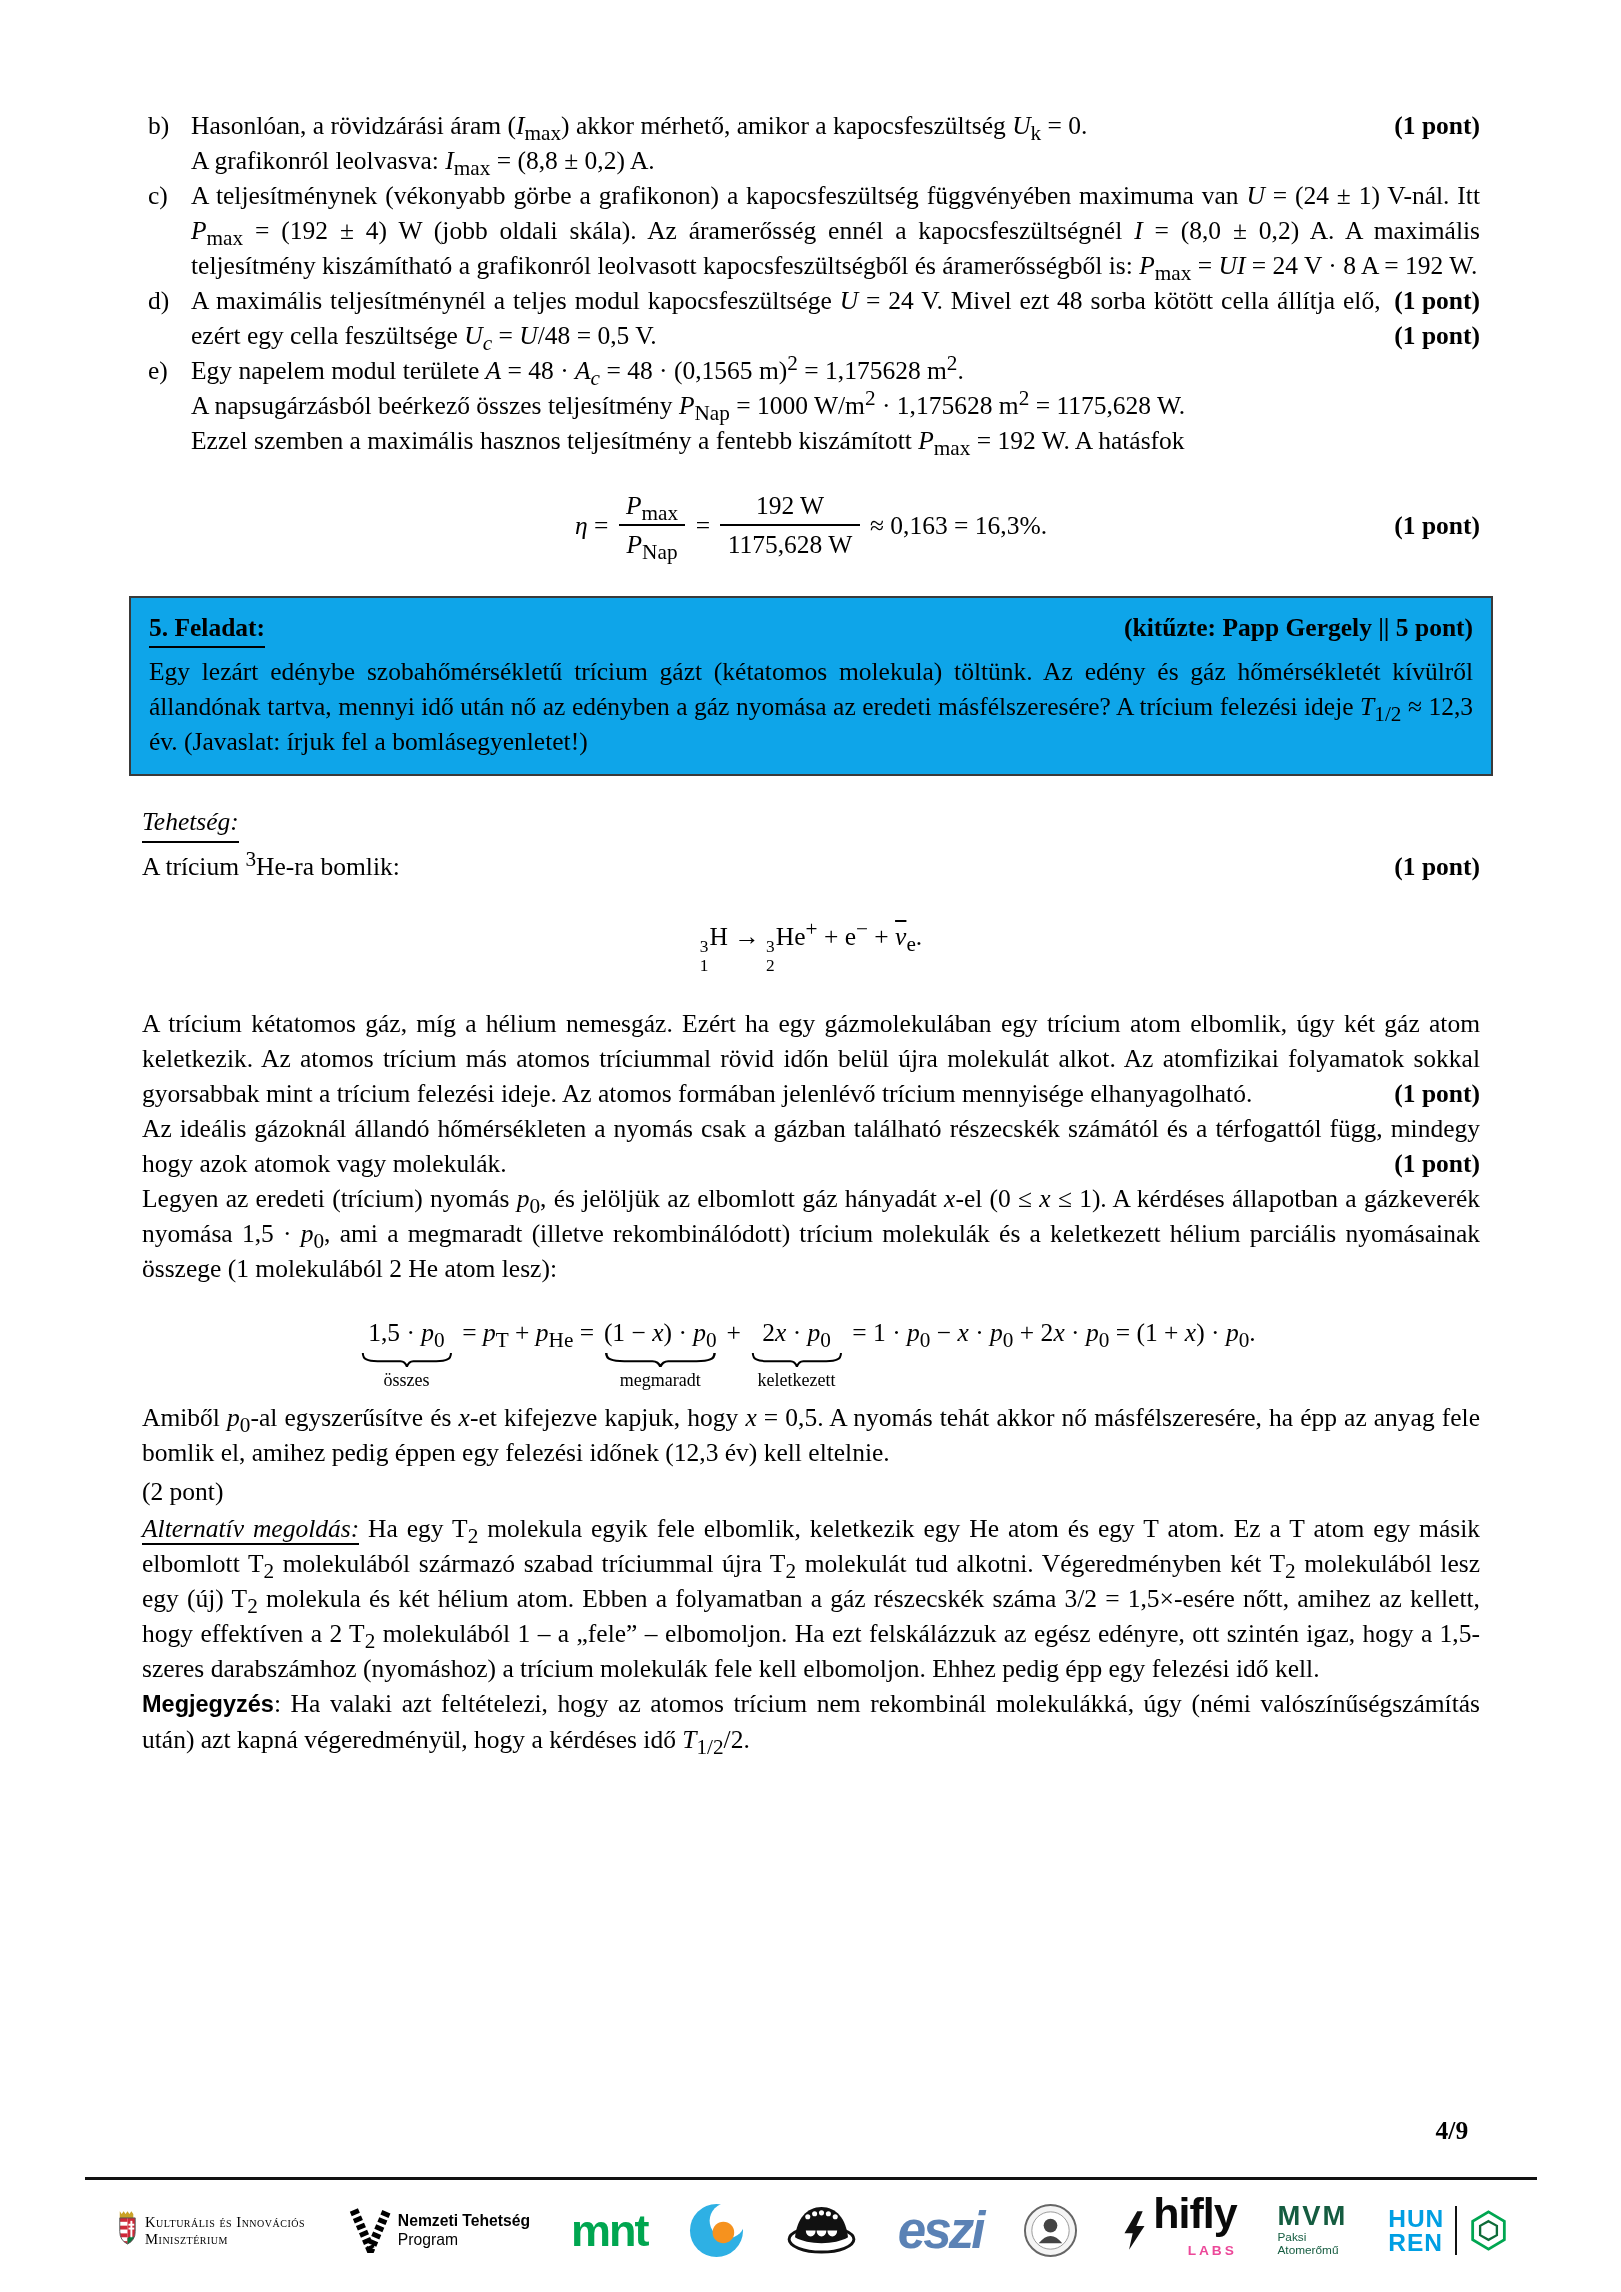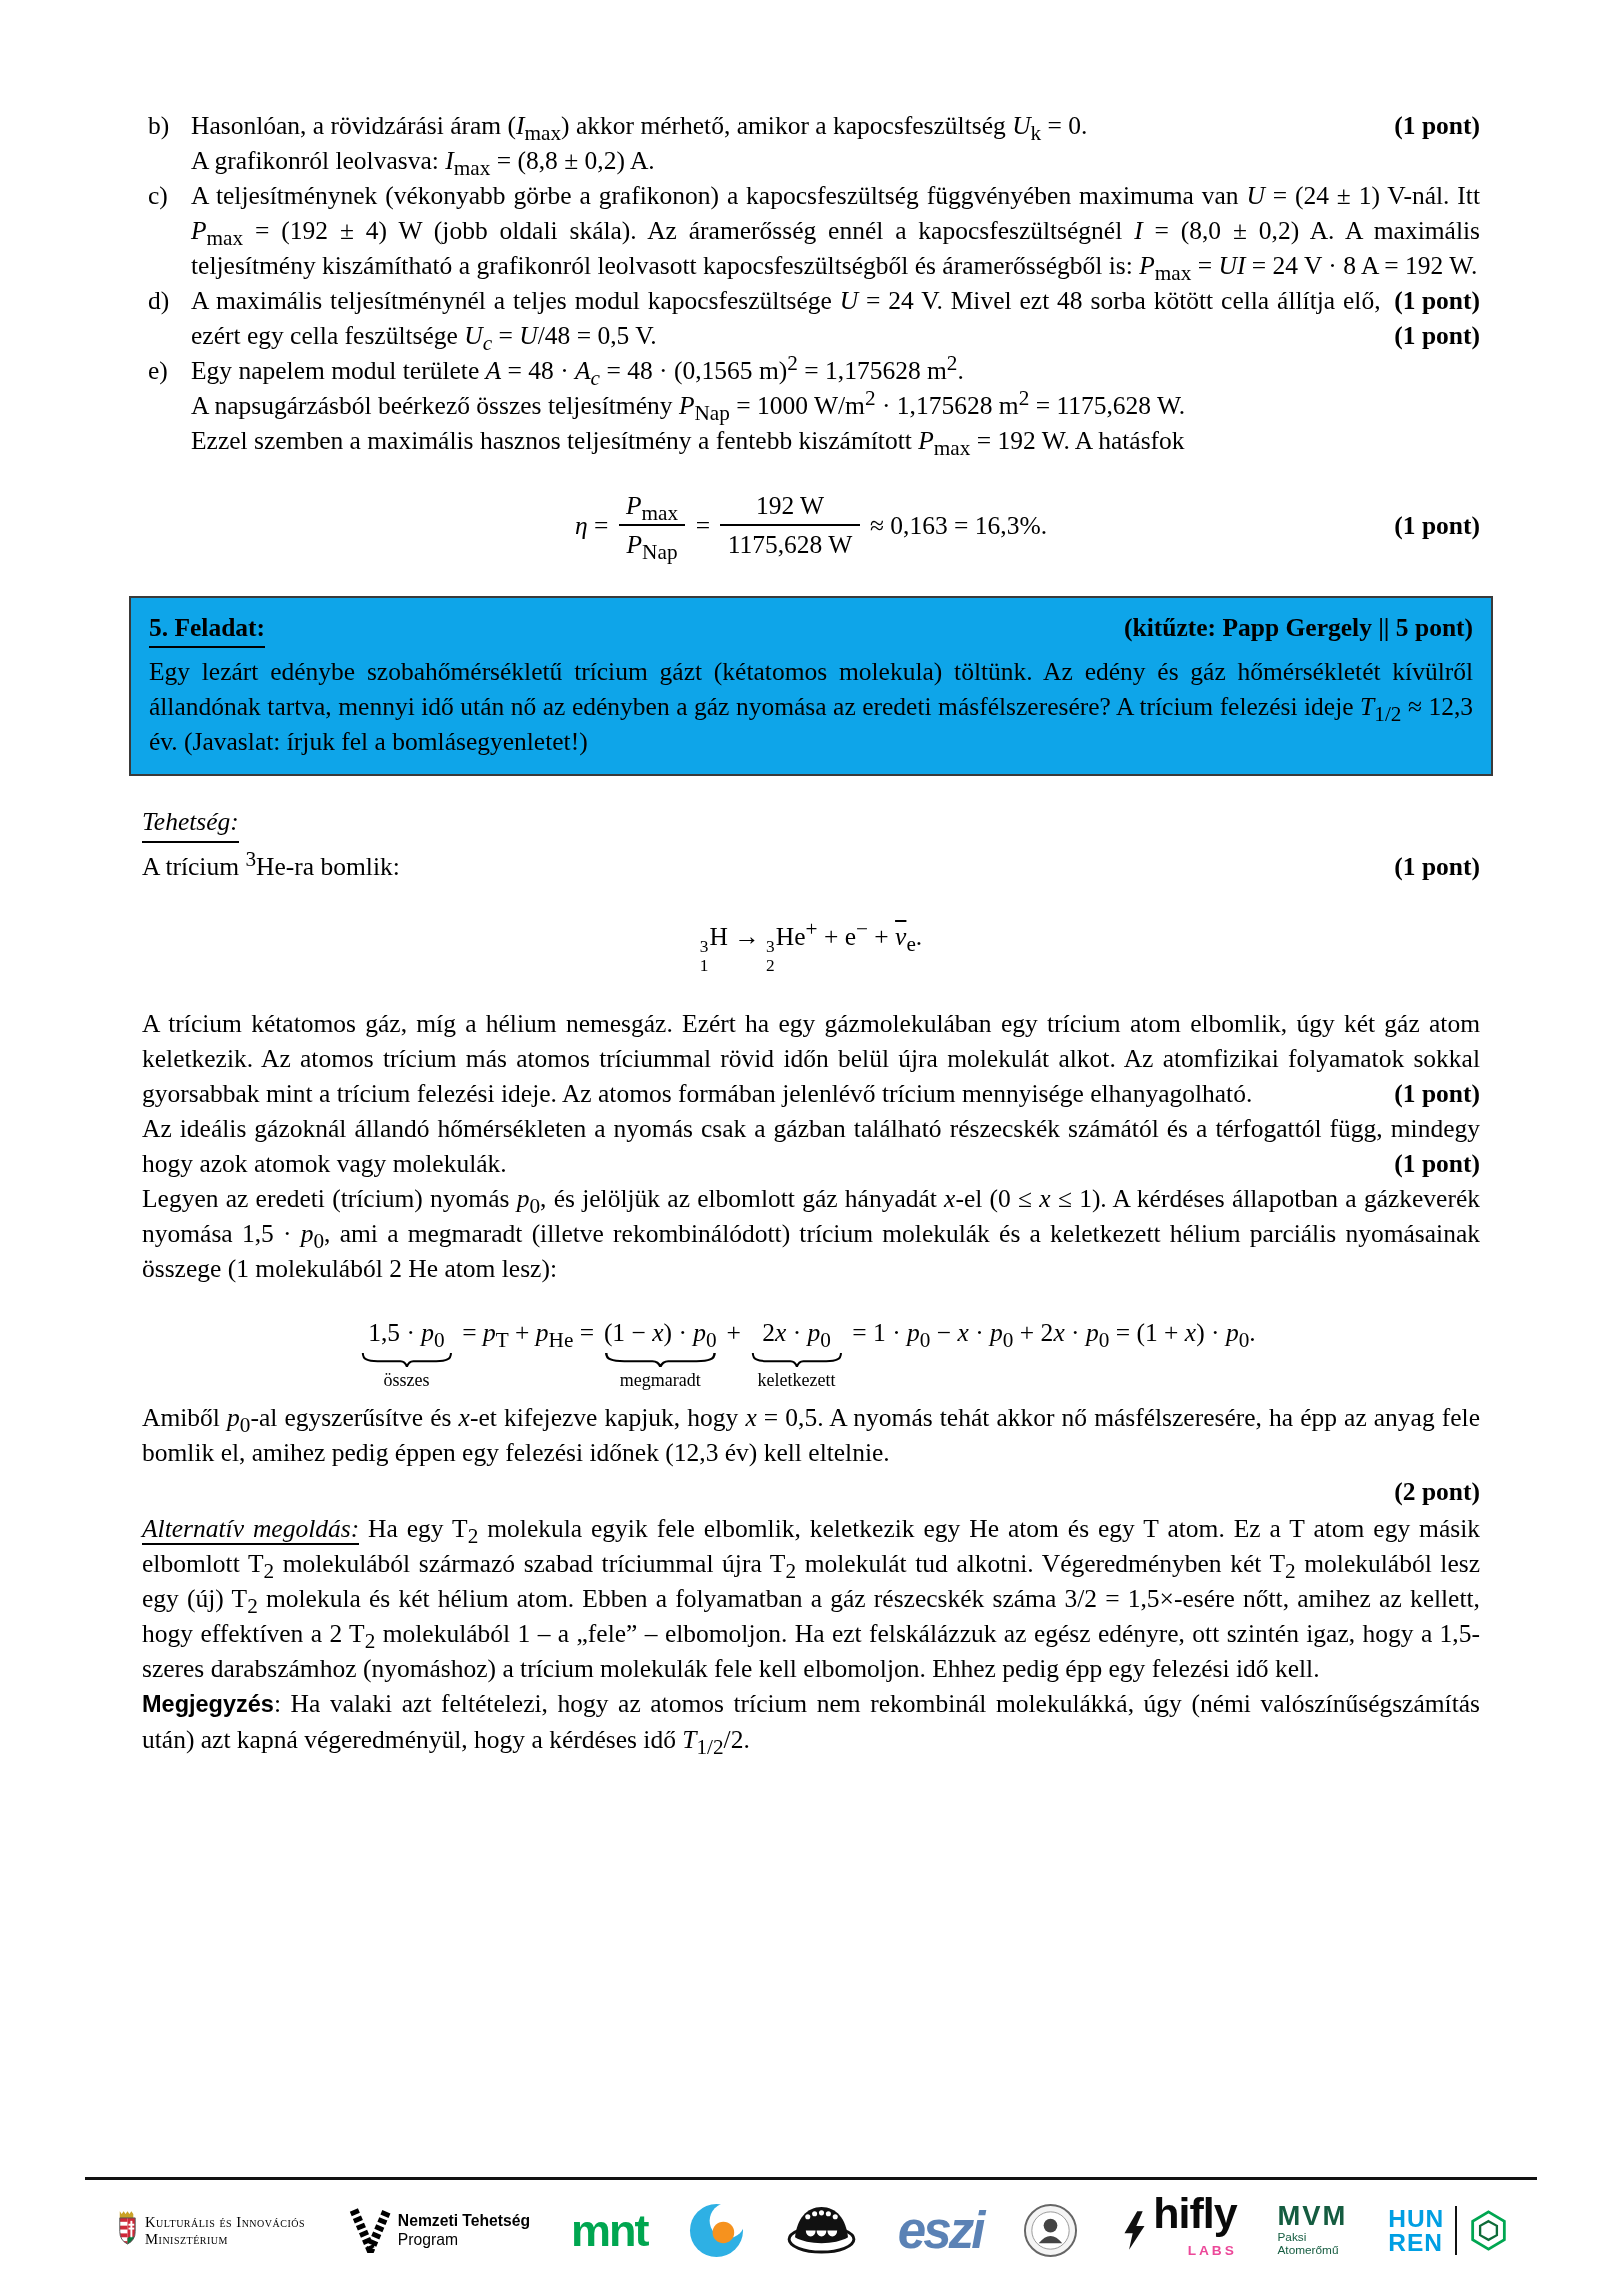--- a/index.html
+++ b/index.html
@@ -29,21 +29,21 @@
   .presc{display:inline-flex;flex-direction:column;align-items:flex-end;font-size:0.68em;line-height:1.05;vertical-align:-0.45em;margin-right:1px;}
   .ol{text-decoration:overline;}
 
   
   .braced{margin:29px 0 7.8px;align-items:flex-start;}
   .ub-group{display:inline-flex;flex-direction:column;align-items:center;margin:0 2px;}
   .expr{white-space:nowrap;}
   .mid{margin:0 7.8px;white-space:nowrap;}
   svg.brace{width:100%;height:14.7px;display:block;margin-top:2px;}
   .ub-label{font-size:18px;line-height:23.5px;margin-top:2px;}
-  .pont-line{text-align:right;font-weight:bold;margin:3.9px 0 2px;}
+  .pont-line{text-align:left;font-weight:normal;margin:3.9px 0 2px;}
 
   
   .problem-box{margin:33px -12.7px 0 -12.7px;border:2px solid #3a3a3a;background:#0ea5e9;padding:11.8px 17.6px 15.7px 17.6px;}
   .box-head{display:flex;justify-content:space-between;font-weight:bold;}
   .box-title{border-bottom:2.9px solid #000;padding-bottom:1px;}
   .box-body{margin:5.9px 0 0 0;text-align:justify;}
 
   
   .sol-head{display:inline-block;font-style:italic;font-weight:normal;font-size:25.5px;margin:27.4px 0 5.9px 0;border-bottom:2px solid #000;padding-bottom:2px;}
   .hd-it{font-style:italic;border-bottom:2px solid #000;}
@@ -186,20 +186,21 @@
     <div class="para">
       <span><span class="hd-it">Alternatív megoldás:</span> Ha egy T<sub>2</sub> molekula egyik fele elbomlik, keletkezik egy He atom és egy T atom. Ez a T atom egy másik elbomlott T<sub>2</sub> molekulából származó szabad tríciummal újra T<sub>2</sub> molekulát tud alkotni. Végeredményben két T<sub>2</sub> molekulából lesz egy (új) T<sub>2</sub> molekula és két hélium atom. Ebben a folyamatban a gáz részecskék száma 3/2 = 1,5×-esére nőtt, amihez az kellett, hogy effektíven a 2 T<sub>2</sub> molekulából 1 – a „fele” – elbomoljon. Ha ezt felskálázzuk az egész edényre, ott szintén igaz, hogy a 1,5-szeres darabszámhoz (nyomáshoz) a trícium molekulák fele kell elbomoljon. Ehhez pedig épp egy felezési idő kell.</span>
     </div>
     <div class="para">
       <span><span class="hd-sf">Megjegyzés</span>: Ha valaki azt feltételezi, hogy az atomos trícium nem rekombinál molekulákká, úgy (némi valószínűségszámítás után) azt kapná végeredményül, hogy a kérdéses idő <i>T</i><sub>1/2</sub>/2.</span>
     </div>
 
   </main>
 
   <div class="bottom">
+    <div class="page-number">4/9</div>
     <div class="footer-rule"></div>
     <div class="logos">
 
       <div class="logo">
         <svg width="29" height="45" viewBox="0 0 30 46">
           <path d="M7,3 l2,3 2,-3 2,3 2,-3 2,3 2,-3 2,3 v4 H7 z" fill="#c9a227"></path>
           <clipPath id="shieldclip">
               <path d="M7,10 h16 v14 q0,9 -8,13 q-8,-4 -8,-13 z"></path>
             </clipPath>
           <g clip-path="url(#shieldclip)">

